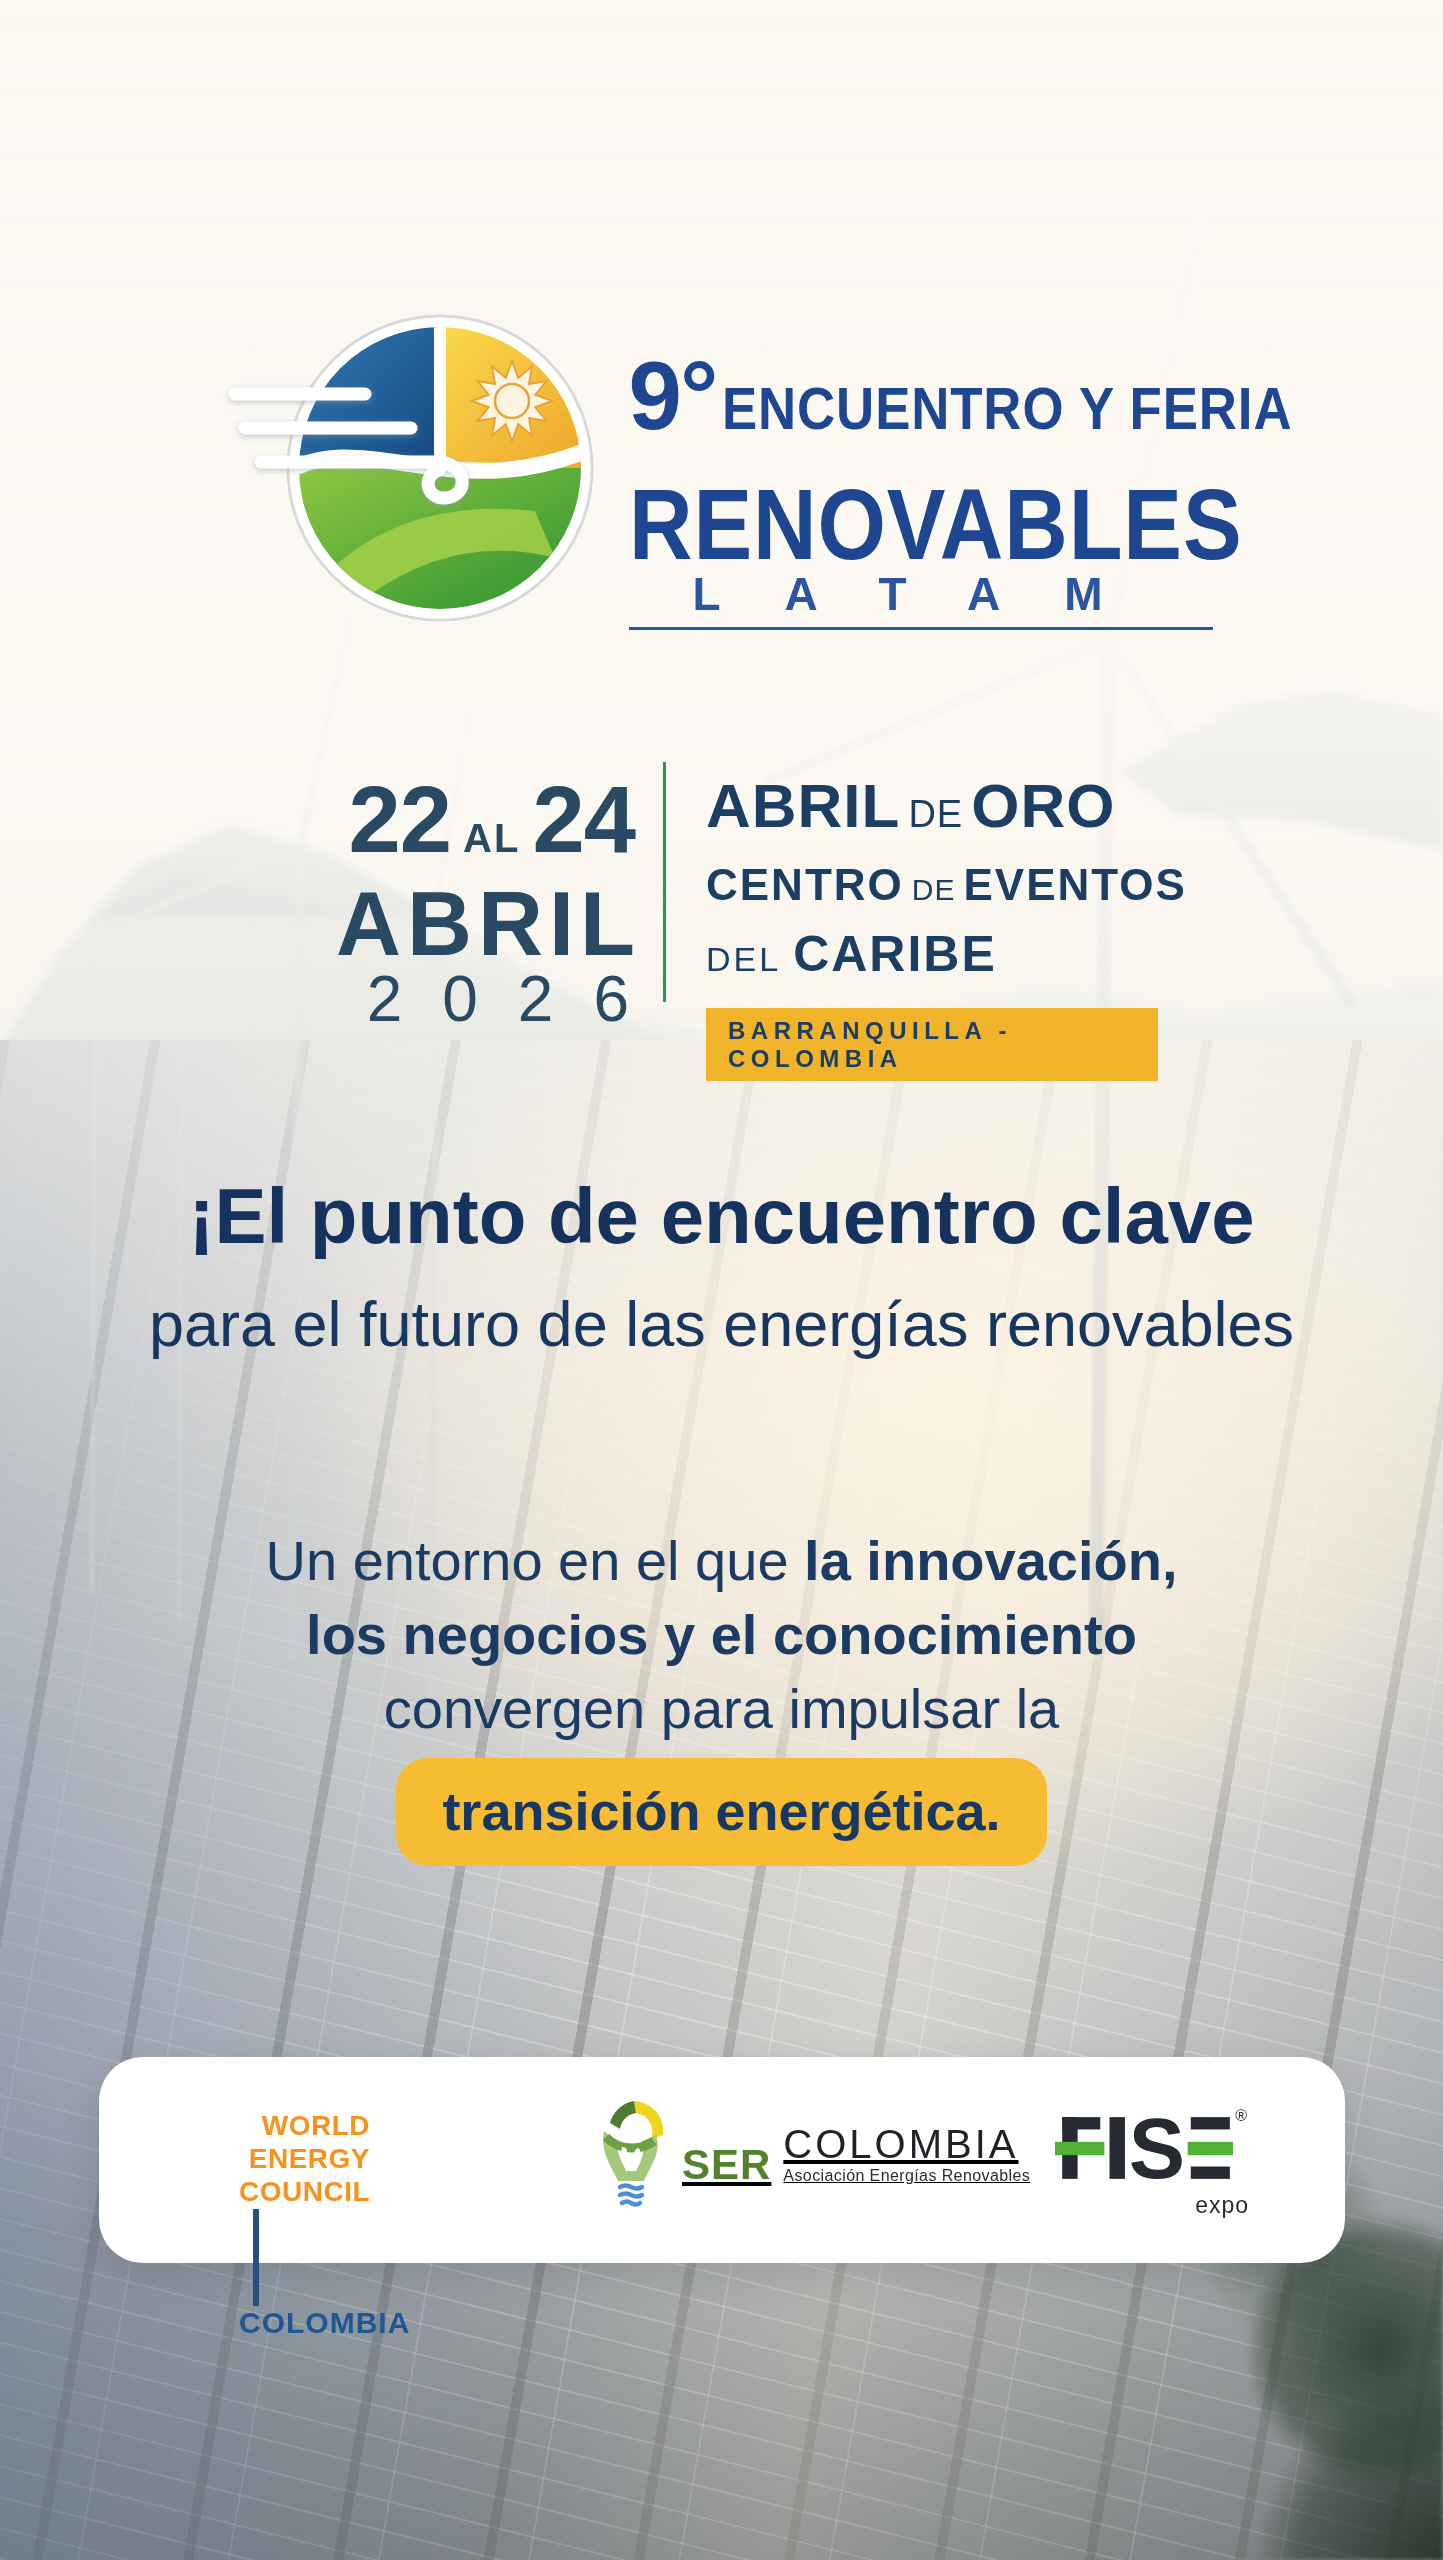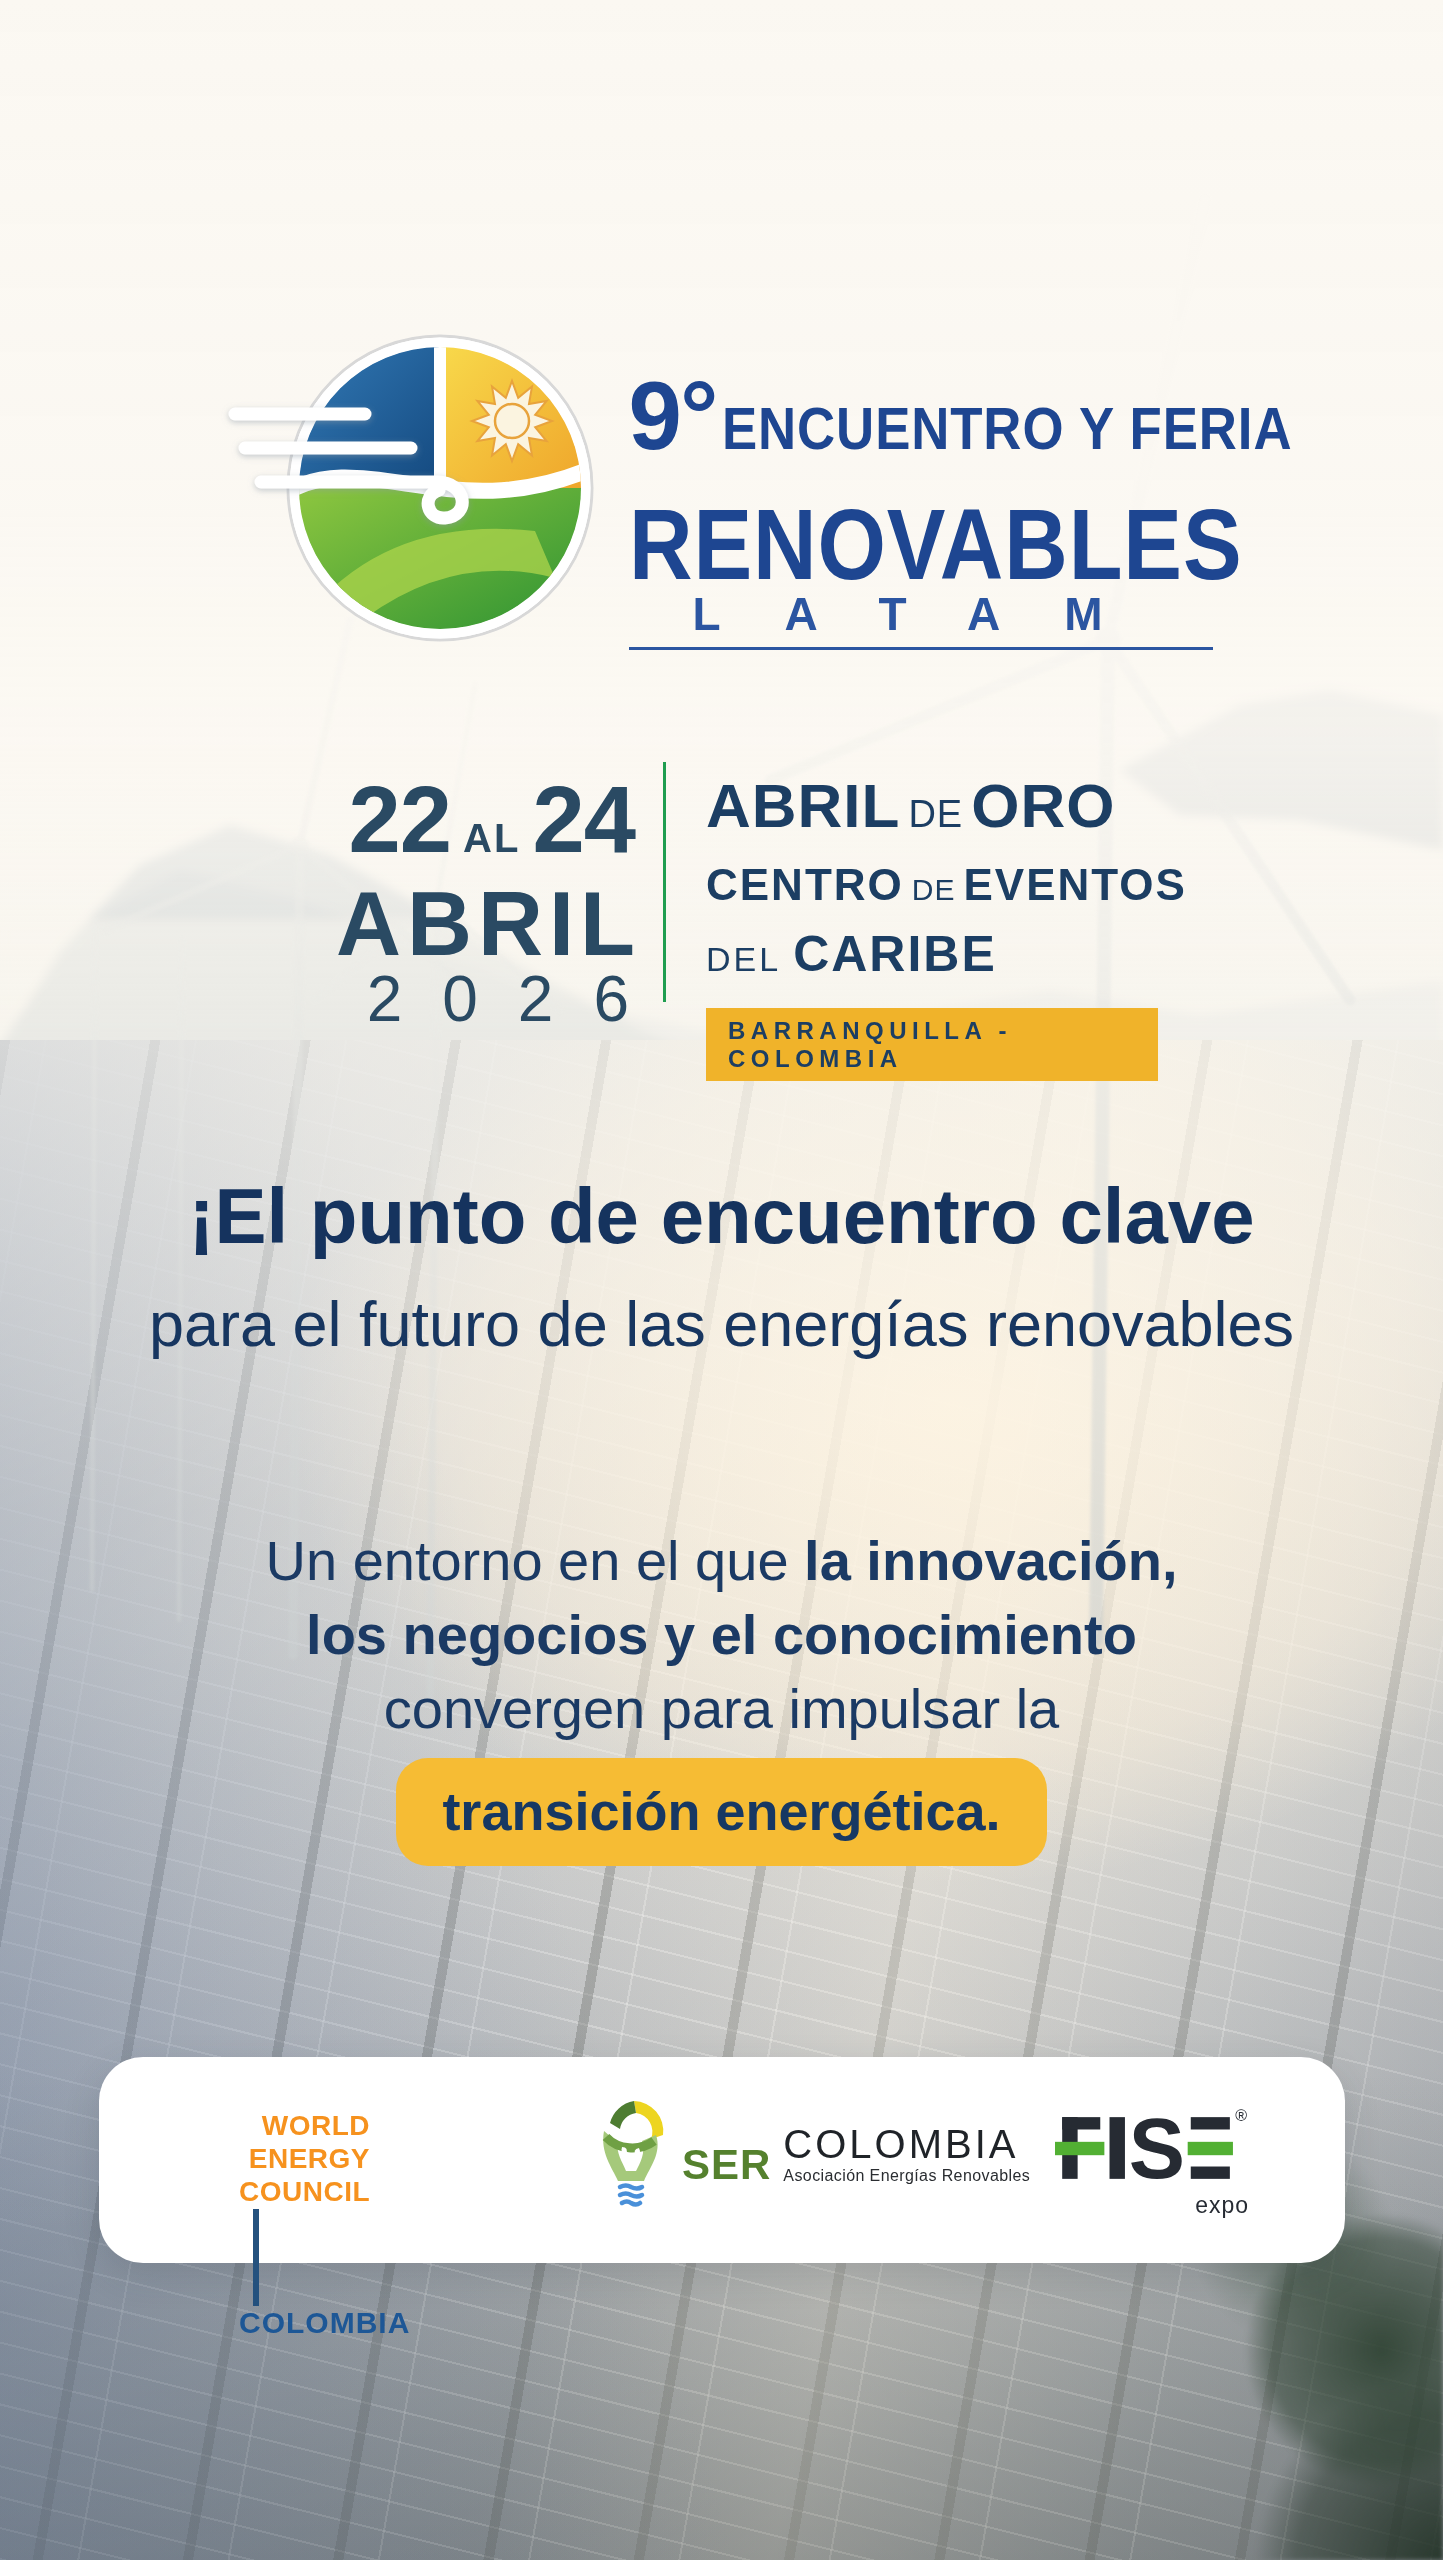--- a/index.html
+++ b/index.html
@@ -43,21 +43,21 @@
   }
   .bg-tree {
     position:absolute; right:0; bottom:0; width:440px; height:500px;
     filter: blur(2px);
     background:
       radial-gradient(circle 185px at 86% 58%, rgba(46,66,50,.92), rgba(46,66,50,.50) 60%, rgba(46,66,50,0) 74%),
       radial-gradient(circle 140px at 66% 36%, rgba(62,86,64,.55), rgba(62,86,64,0) 72%),
       radial-gradient(circle 230px at 102% 102%, rgba(34,50,38,.95), rgba(34,50,38,.45) 68%, rgba(34,50,38,0) 86%);
   }
   
-  .header { position:absolute; top:316px; left:0; width:100%; display:flex; justify-content:center; align-items:flex-start; }
+  .header { position:absolute; top:296px; left:0; width:100%; display:flex; justify-content:center; align-items:flex-start; }
   .logo-wrap { width:390px; height:346px; flex:0 0 auto; }
   .title-block { width:600px; margin-left:24px; padding-top:52px; color:#1E4691; }
   .condx { display:inline-block; transform:scaleX(.88); transform-origin:0 50%; white-space:nowrap; }
   .title-l1 { line-height:96px; white-space:nowrap; }
   .edition { font-size:96px; font-weight:700; letter-spacing:-2px; }
   .t-line1 { font-size:60px; font-weight:700; letter-spacing:1px; margin-left:6px; }
   .t-line2 { font-size:100px; font-weight:700; line-height:92px; margin-top:6px; letter-spacing:1px; }
   .t-line3 { font-size:46px; font-weight:600; line-height:48px; letter-spacing:64px; padding-left:64px; color:#2B55A1; }
   .t-underline { width:584px; height:3px; background:#2B55A1; margin-top:9px; }
   
@@ -101,21 +101,21 @@
     position:absolute; left:99px; top:2057px; width:1246px; height:206px;
     background:#FFFFFF; border-radius:44px;
     box-shadow: 0 12px 36px rgba(40,52,64,.16);
   }
   .p-wec { position:absolute; left:140px; top:52px; display:flex; align-items:flex-start;flex-direction:column; }
   .wec-words { text-align:right; color:#F6921E; font-weight:700; font-size:28px; line-height:33px; letter-spacing:.5px; }
   .wec-bar { width:6px; height:97px; background:#24517E; margin:1px 14px 0 14px; }
   .wec-country { color:#1D5796; font-weight:700; font-size:30px; line-height:33px; letter-spacing:1px; }
   .p-ser { position:absolute; left:497px; top:38px; display:flex; align-items:flex-end; }
   .ser-icon { width:72px; height:112px; margin-right:14px; }
-  .ser-text { display:flex; align-items:flex-end; padding-bottom:22px; }
+  .ser-text { display:flex; align-items:flex-end; padding-bottom:22px;text-decoration:underline; }
   .ser-acronym { color:#55812E; font-weight:700; font-size:42px; line-height:40px; letter-spacing:1px; margin-right:12px; }
   .ser-col { display:flex; flex-direction:column; }
   .ser-country { color:#1F2328; font-weight:400; font-size:40px; line-height:38px; letter-spacing:3px; }
   .ser-tagline { color:#2A2D31; font-size:16px; letter-spacing:.4px; margin-top:4px; }
   .p-fise { position:absolute; left:956px; top:60px; width:196px; }
   .fise-reg { position:absolute; right:4px; top:-10px; font-size:16px; color:#262B33; }
   .fise-expo { text-align:right; font-size:23px; color:#262B33; letter-spacing:1px; line-height:36px; margin-top:4px; padding-right:2px; }
 </style>
 </head>
 <body>

